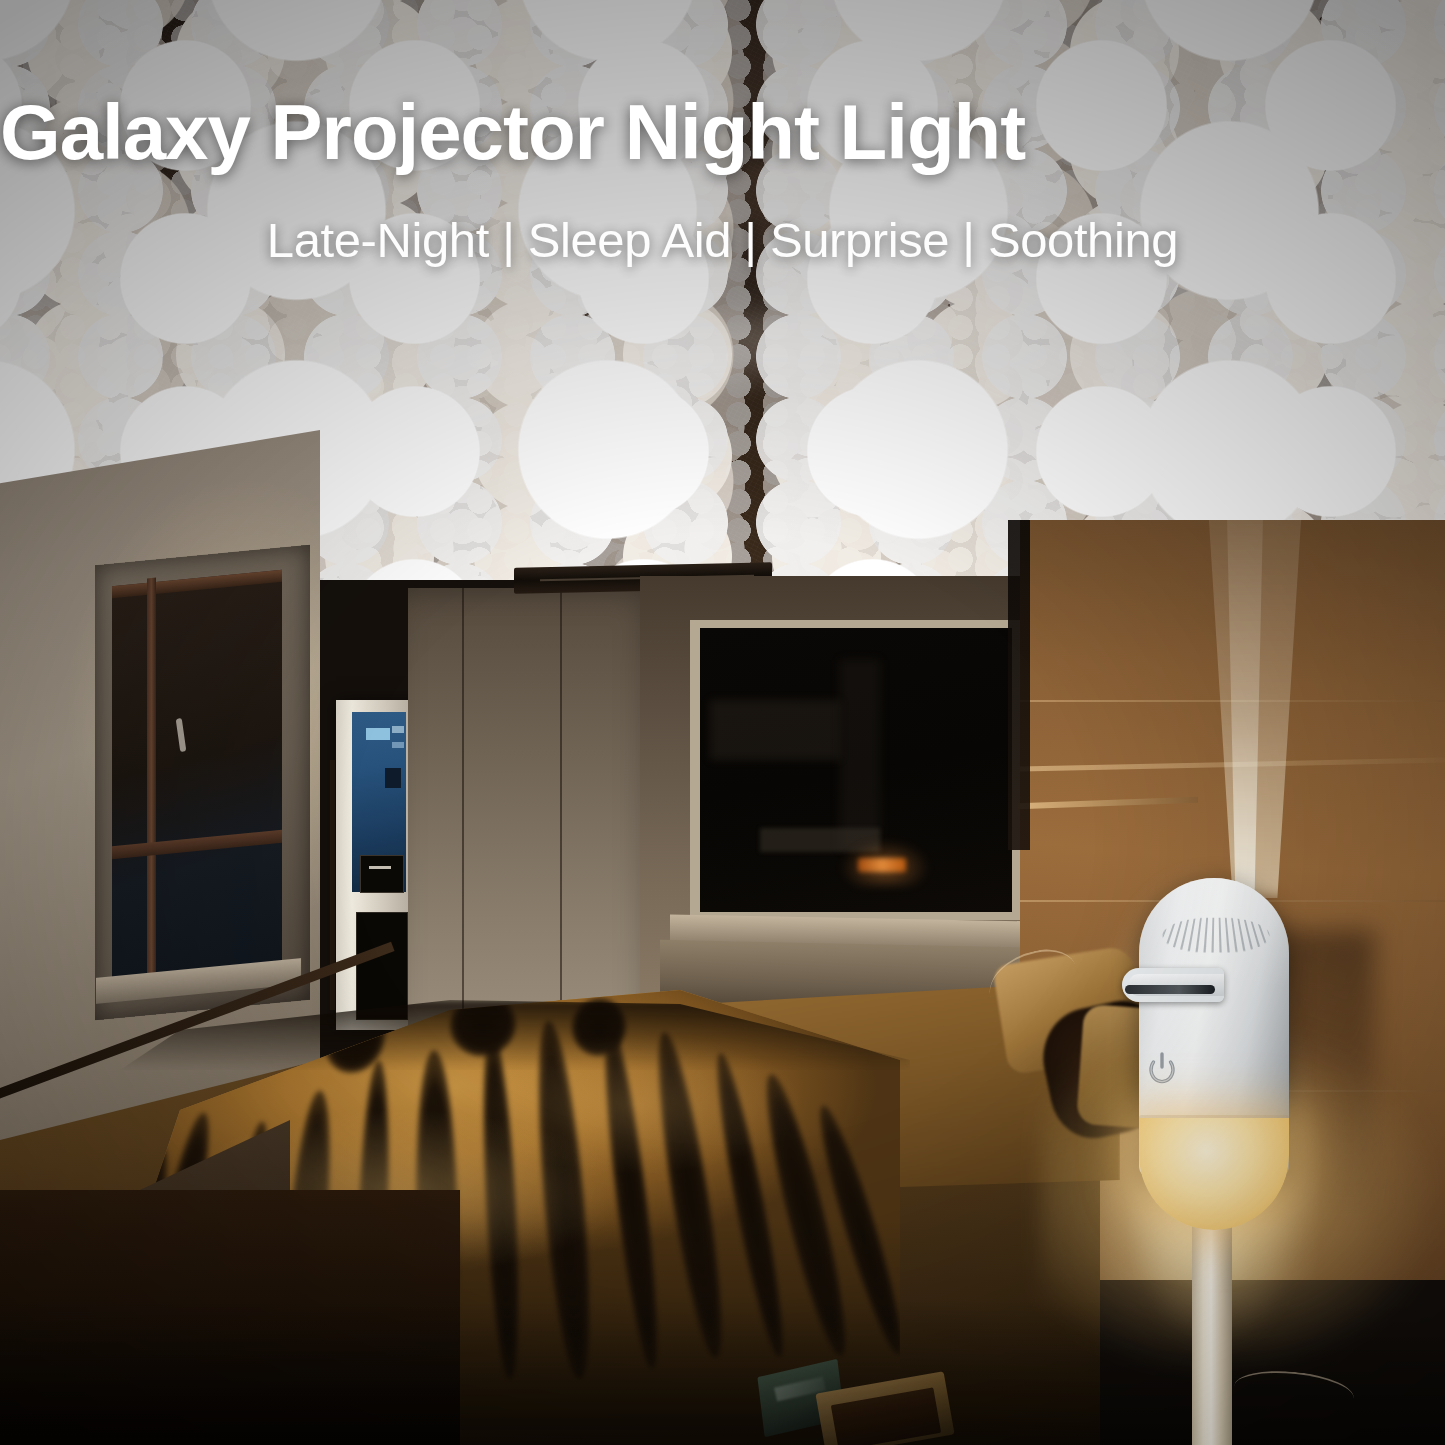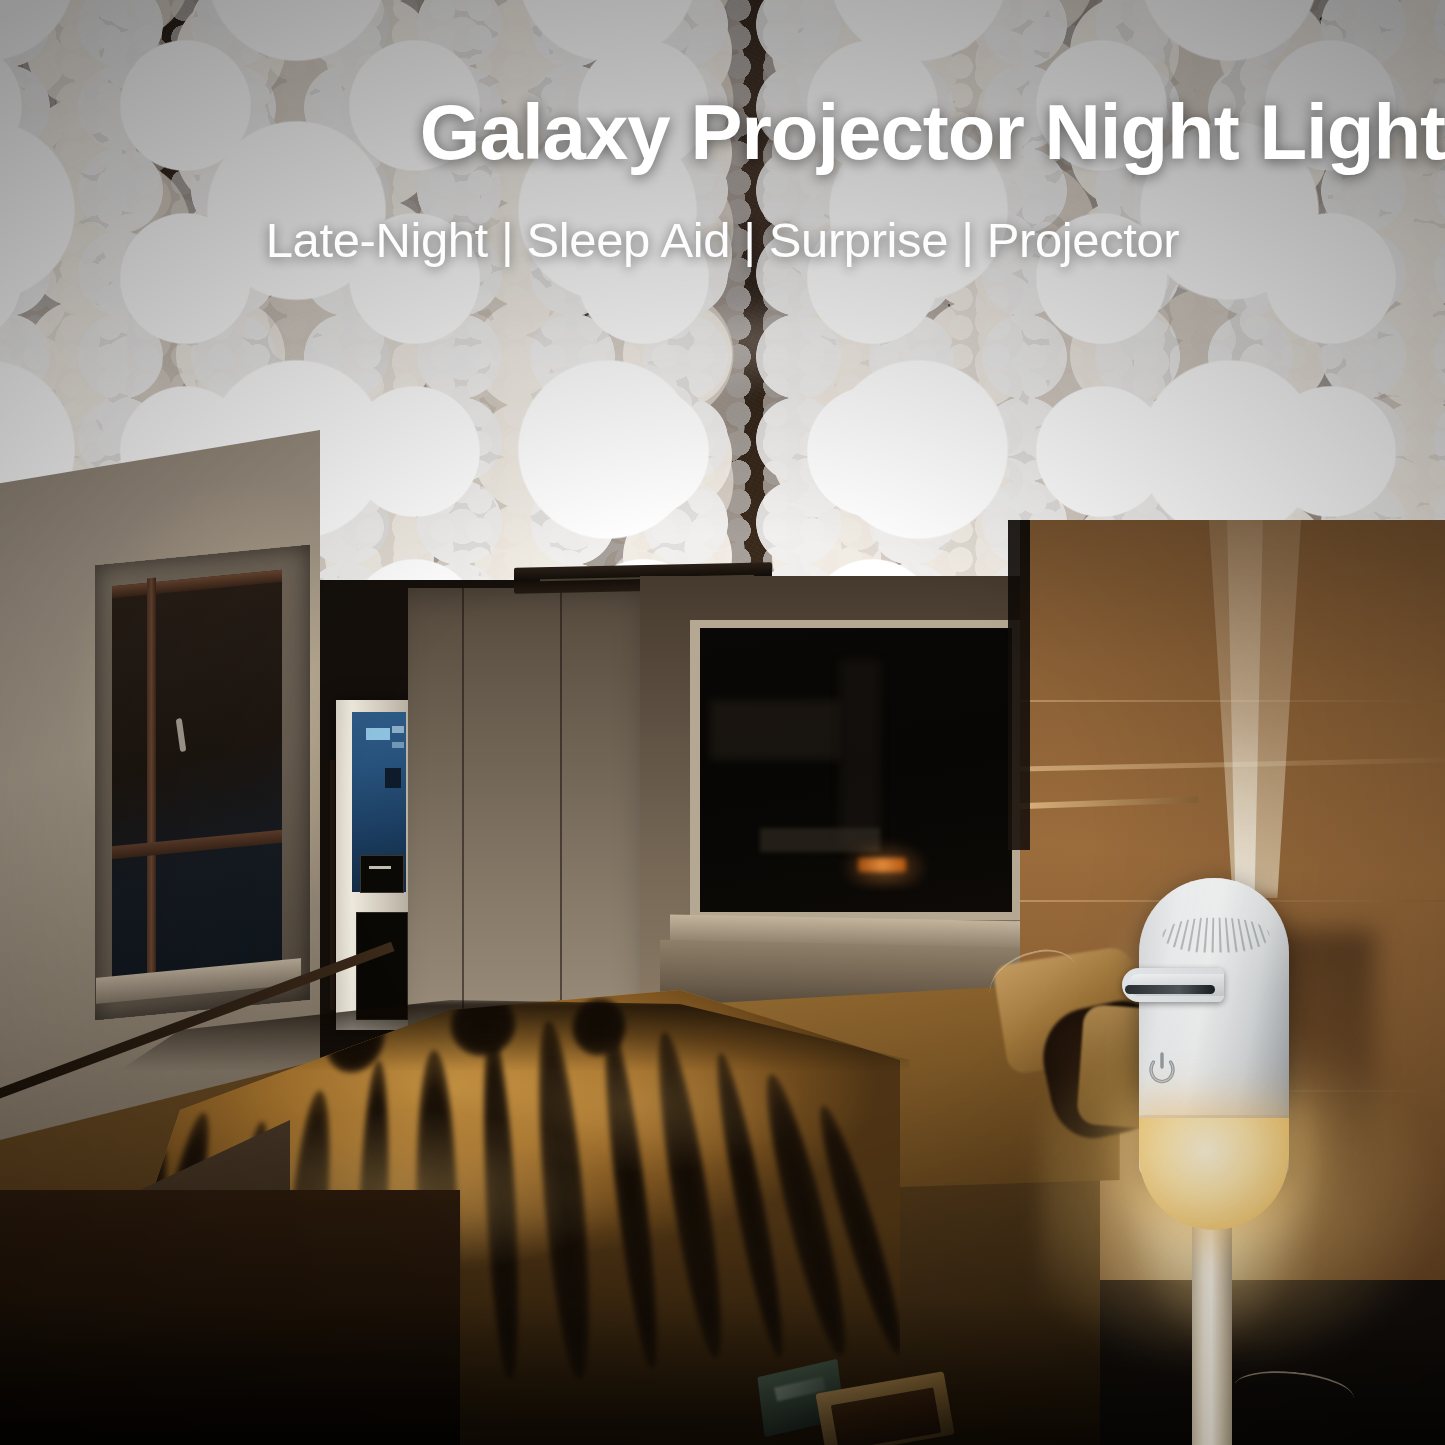--- a/index.html
+++ b/index.html
@@ -458,21 +458,21 @@
   .wire{
     position:absolute;left:1234px;top:1372px;width:120px;height:40px;
     border-top:2px solid rgba(215,196,168,.6);
     border-radius:50% 50% 0 0;
     transform:rotate(6deg);
   }
 
   
   .title{
     position:absolute;left:0;top:92px;width:1445px;
-    text-align:right;
+    text-align:left;
     color:#ffffff;
     font-size:78px;
     font-weight:bold;
     letter-spacing:-1px;
     line-height:1.05;
     text-shadow:0 2px 14px rgba(0,0,0,.55);
   }
   .subtitle{
     position:absolute;left:0;top:212px;width:1445px;
     text-align:center;
@@ -622,15 +622,15 @@
       </svg>
     </div>
 
     <div class="lamp-seam"></div>
     <div class="lamp-glow-bottom"></div>
   </div>
 
   <div class="vignette"></div>
 
   <div class="title">Galaxy Projector Night Light</div>
-  <div class="subtitle">Late-Night | Sleep Aid | Surprise | Projector</div>
+  <div class="subtitle">Late-Night | Sleep Aid | Surprise | Soothing</div>
 
 </div>
 
 </body></html>

